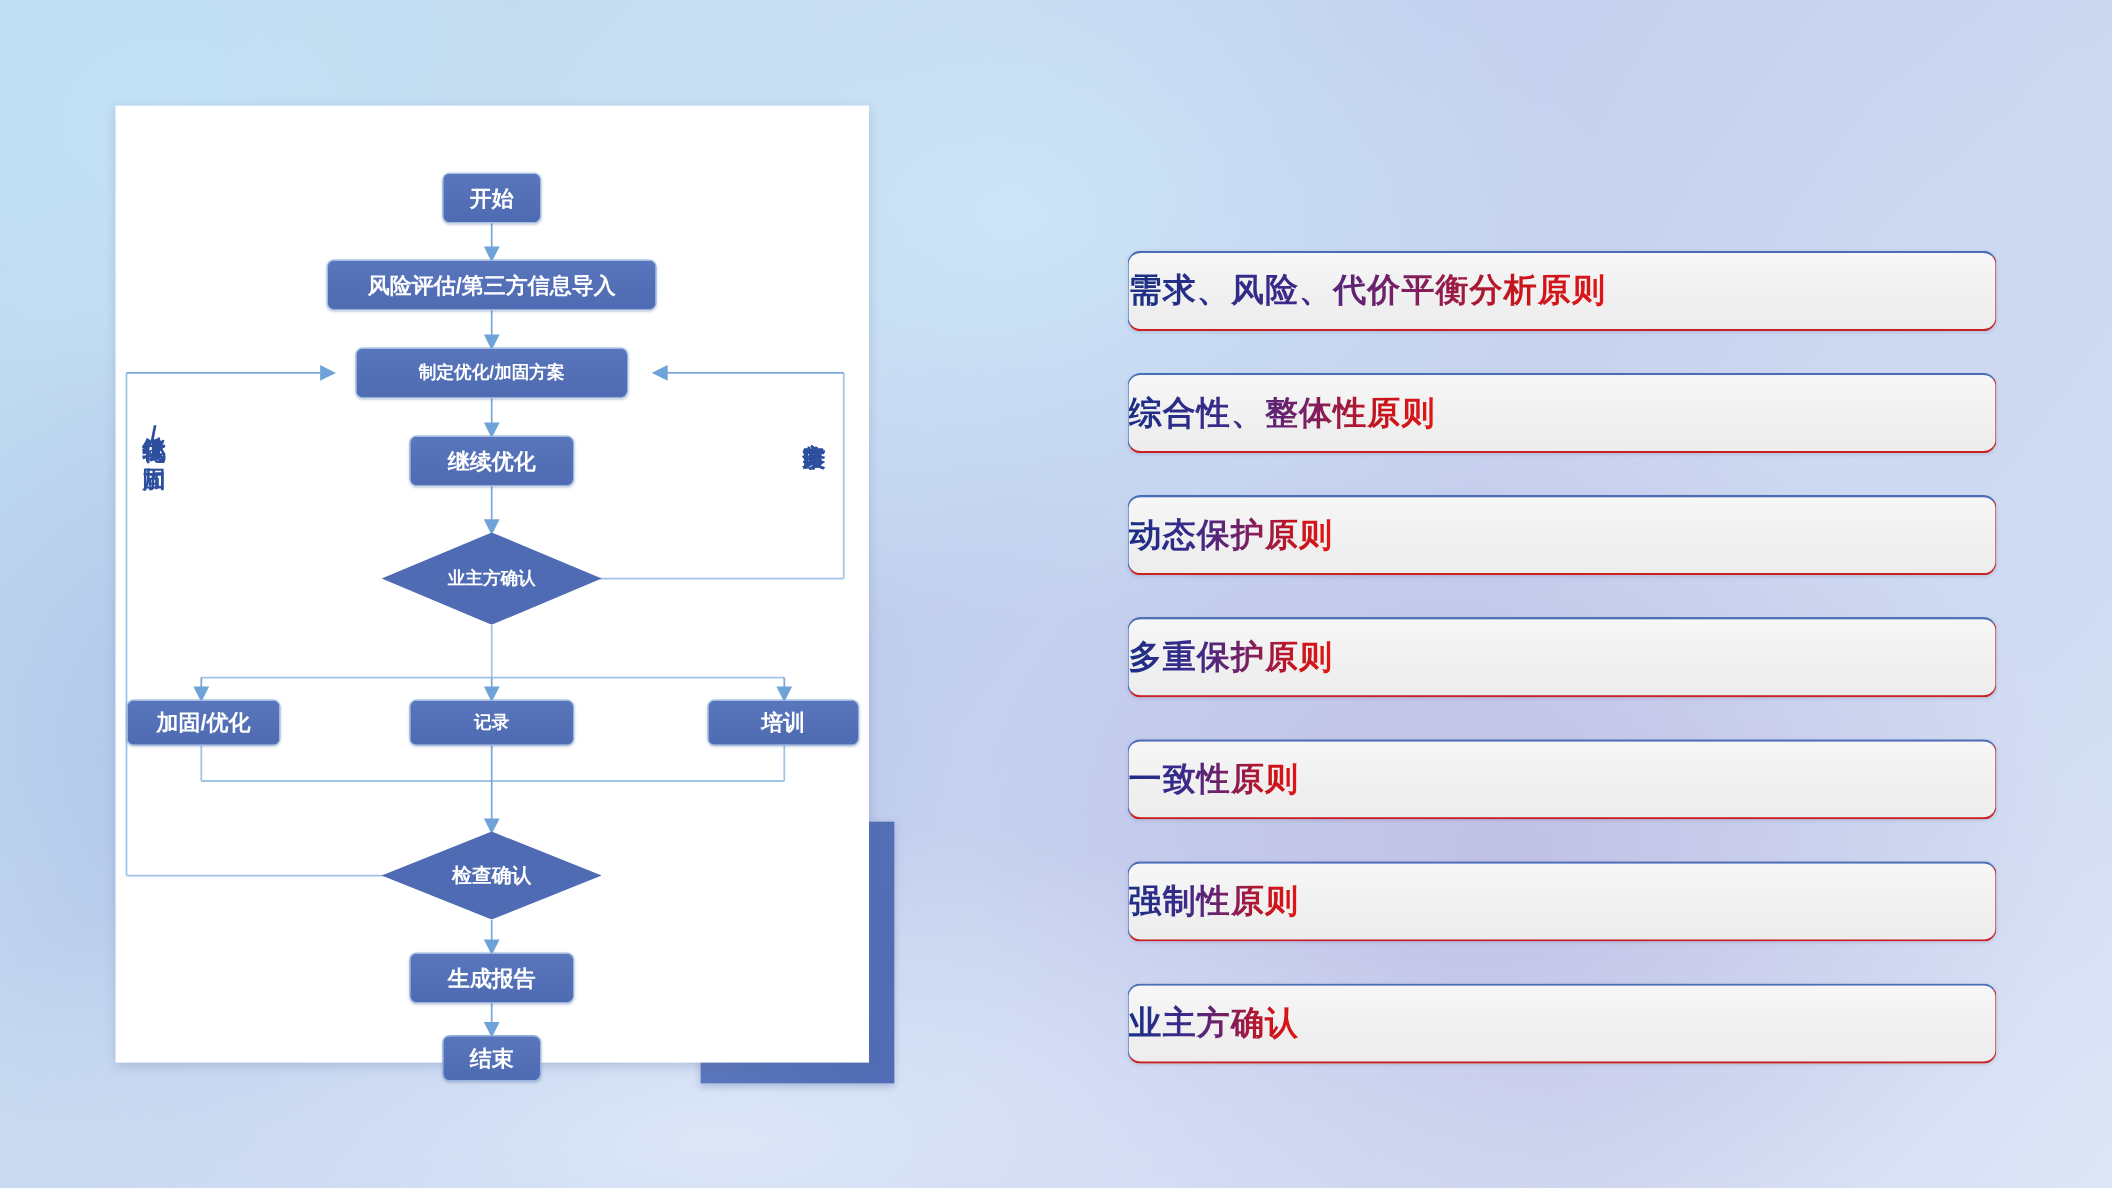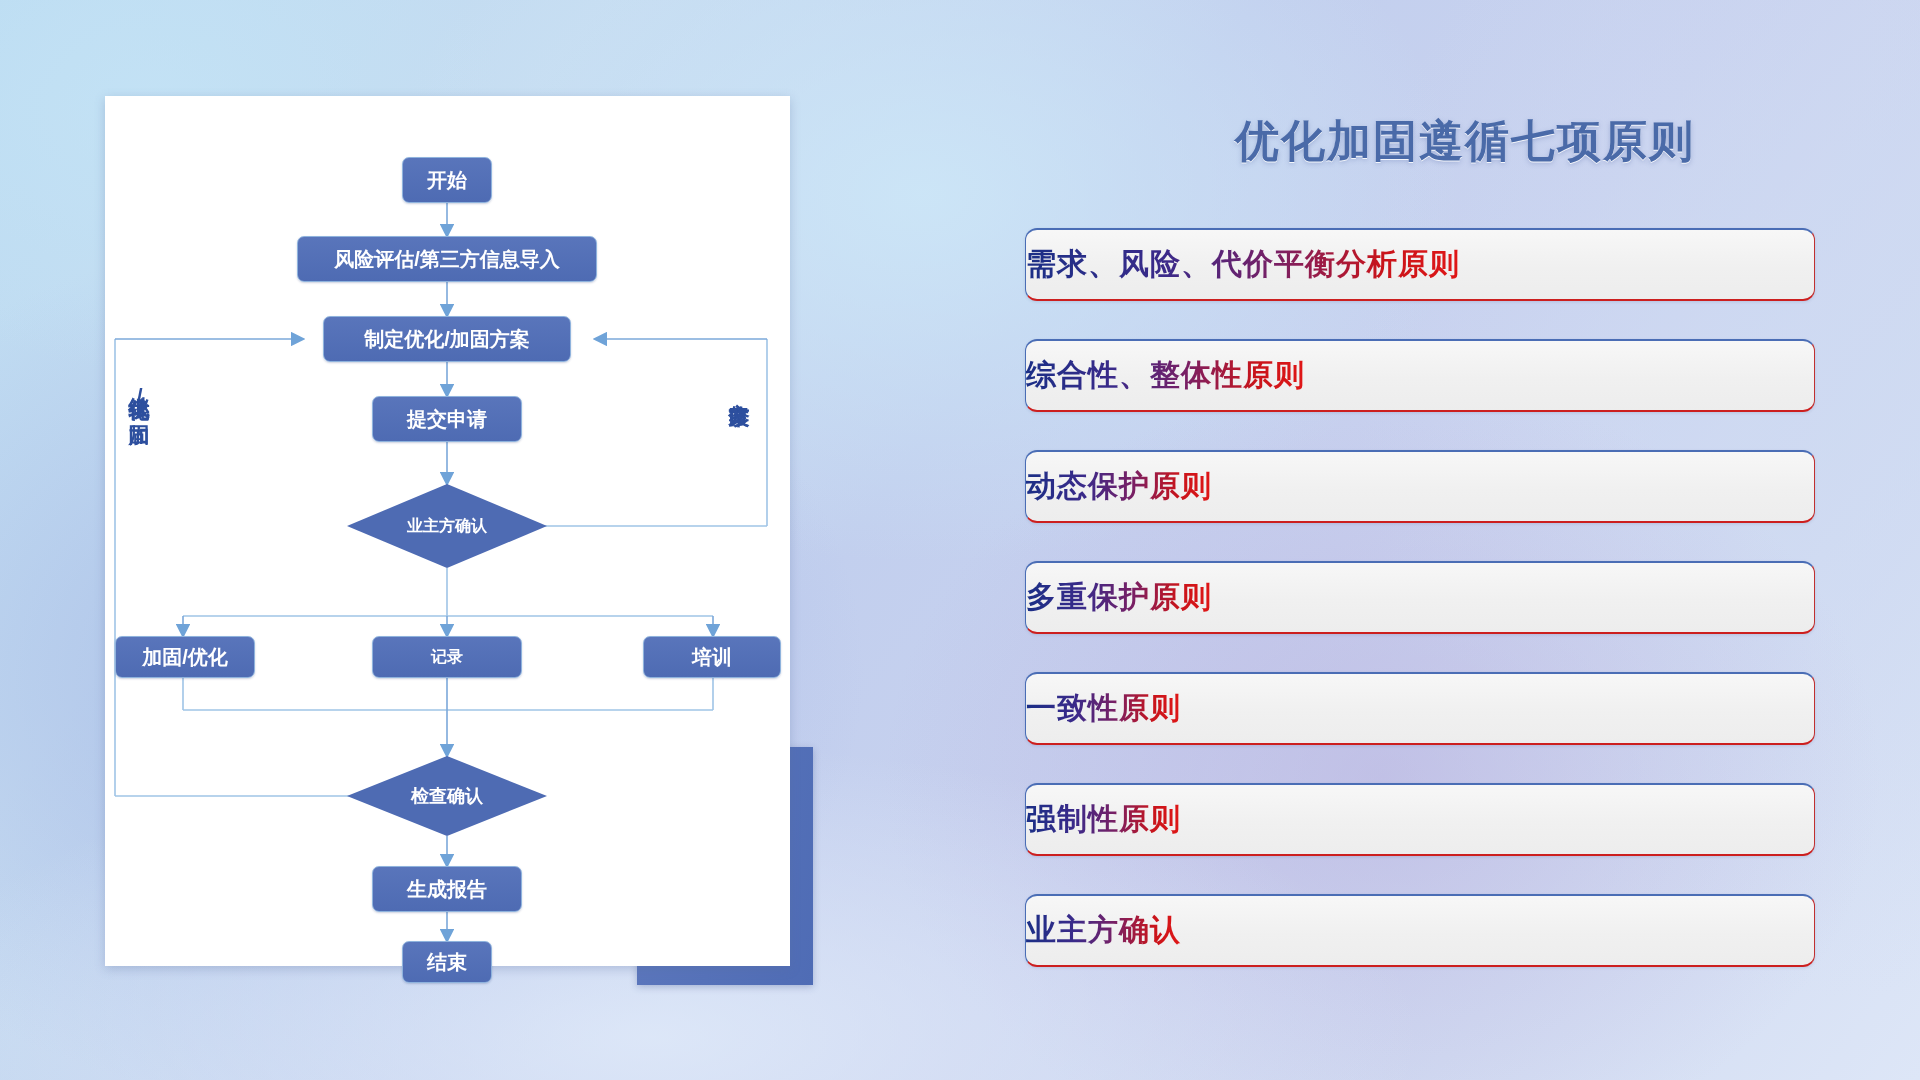--- a/index.html
+++ b/index.html
@@ -122,26 +122,26 @@
   </svg>
 
   <div class="node" style="left:297px;top:61px;width:90px;height:46px;font-size:20px;">
     <span>开始</span>
   </div>
 
   <div class="node" style="left:192px;top:140px;width:300px;height:46px;font-size:20px;">
     <span>风险评估/第三方信息导入</span>
   </div>
 
-  <div class="node" style="left:218px;top:220px;width:248px;height:46px;font-size:20px;">
+  <div class="node" style="left:218px;top:220px;width:248px;height:46px;font-size:16px;">
     <span>制定优化/加固方案</span>
   </div>
 
   <div class="node" style="left:267px;top:300px;width:150px;height:46px;font-size:20px;">
-    <span>提交申请</span>
+    <span>继续优化</span>
   </div>
 
   <div class="diamond" style="left:242px;top:388px;width:200px;height:84px;font-size:16px;">
     <div class="dshape"></div>
     <span>业主方确认</span>
   </div>
 
   <div class="node" style="left:10px;top:540px;width:140px;height:42px;font-size:20px;">
     <span>加固/优化</span>
   </div>
@@ -167,21 +167,20 @@
     <span>结束</span>
   </div>
 
   <div class="vlabel" style="left:23px;top:284px;font-size:21px;">继续优化/加固</div>
 
   <div class="vlabel" style="left:623px;top:290px;font-size:21px;">方案修改</div>
 </div>
 
 <div id="right-panel">
 
-  <div id="panel-title">优化加固遵循七项原则</div>
 
   <div id="cards">
     <div class="pcard">
       <span class="ptext">需求、风险、代价平衡分析原则</span>
     </div>
     <div class="pcard">
       <span class="ptext">综合性、整体性原则</span>
     </div>
     <div class="pcard">
       <span class="ptext">动态保护原则</span>

